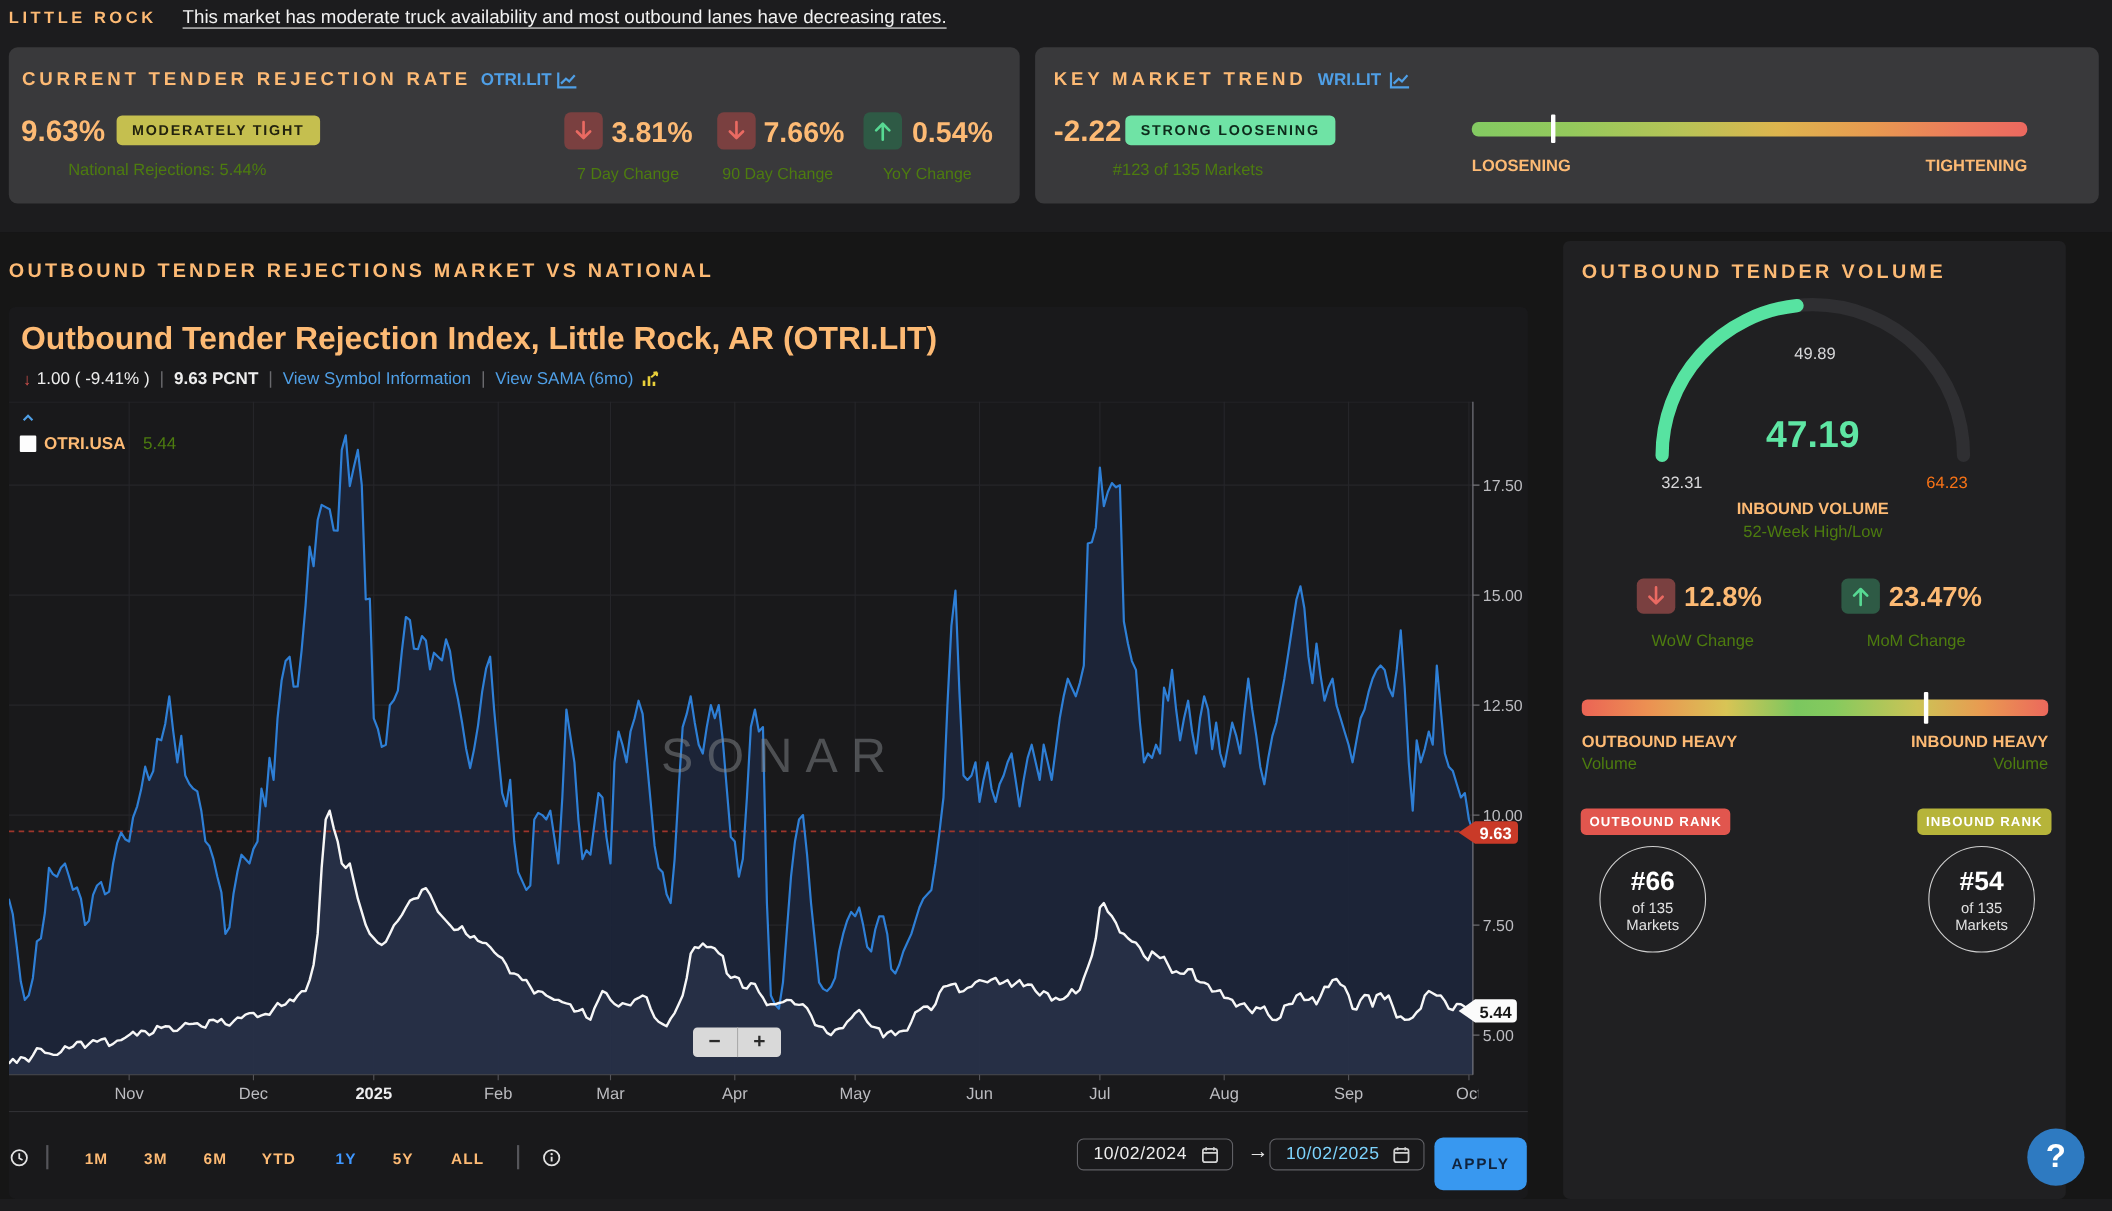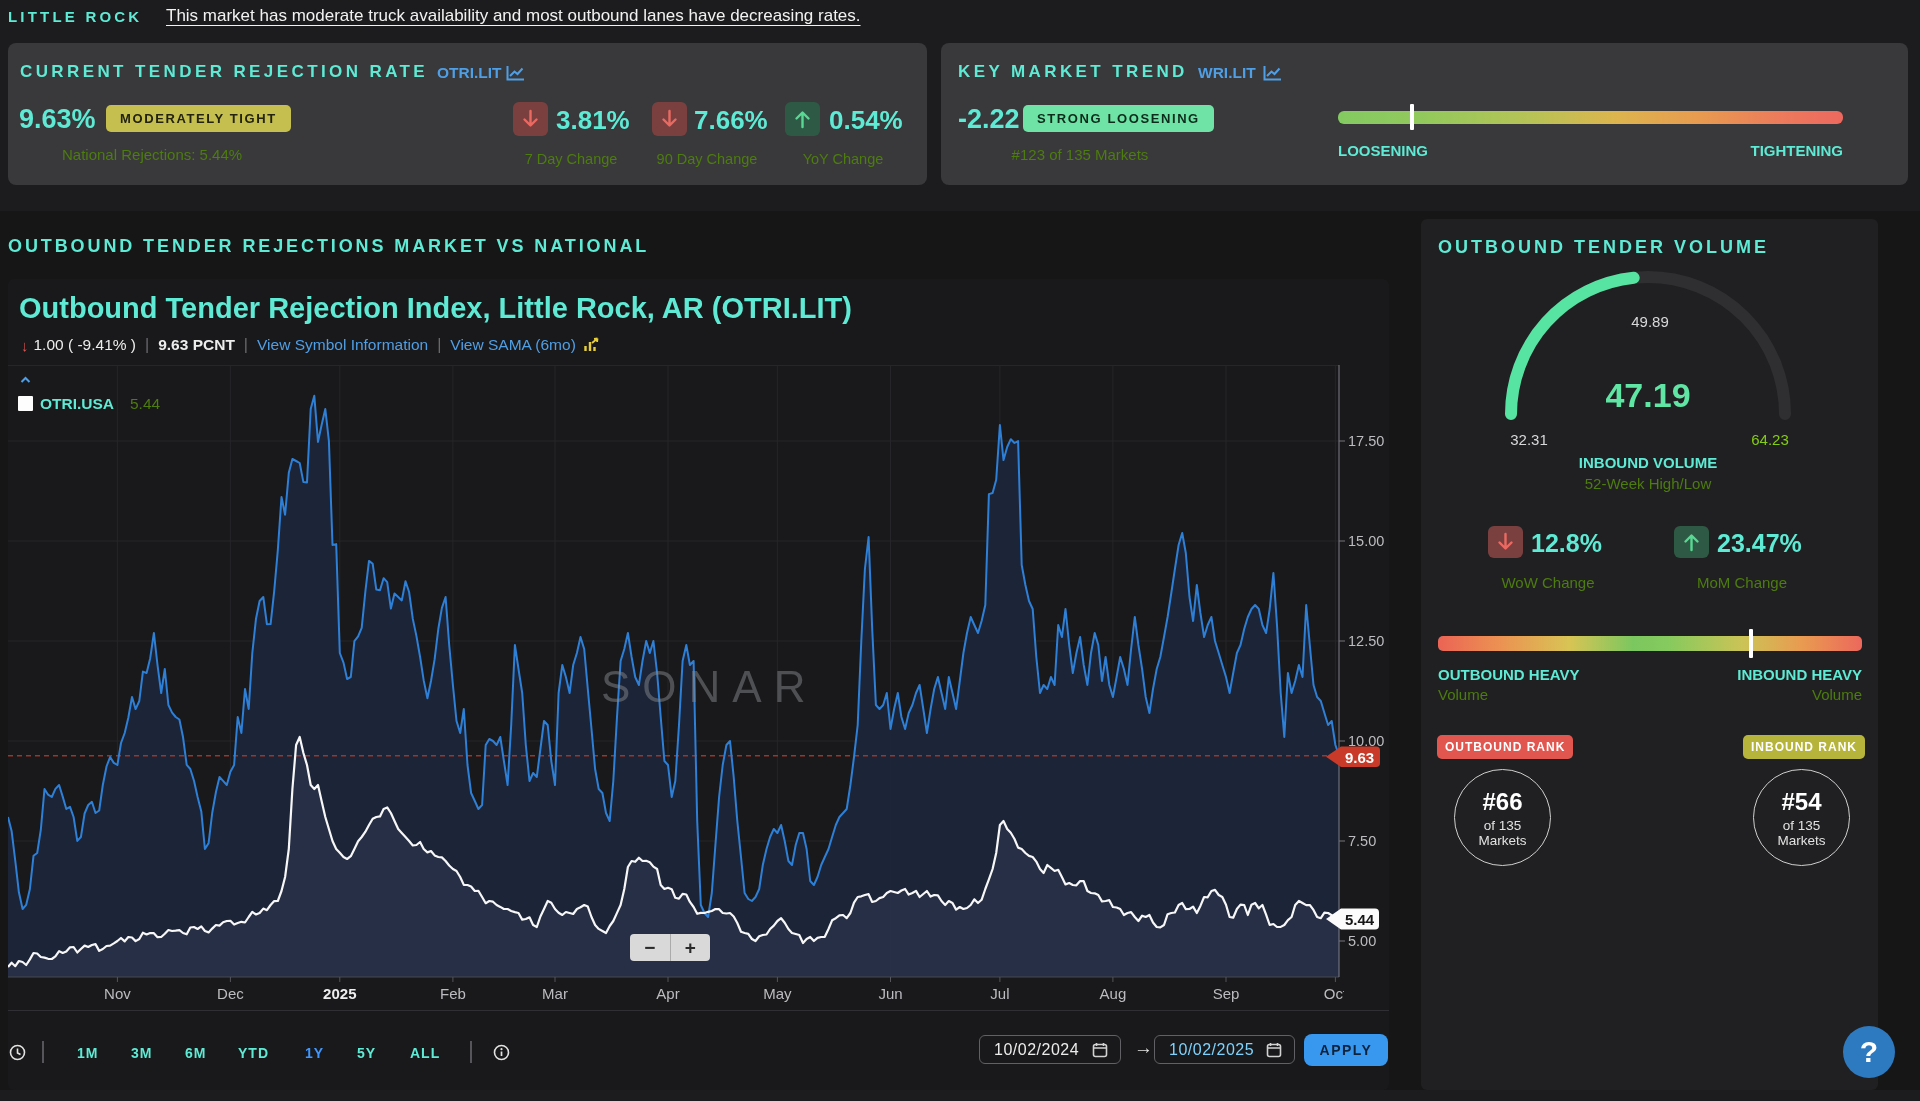--- a/index.html
+++ b/index.html
@@ -1,16 +1,16 @@
 <!DOCTYPE html>
 <html><head><meta charset="utf-8"><title>SONAR</title><style>
 *{margin:0;padding:0;box-sizing:border-box;font-family:"Liberation Sans",sans-serif;}
 body{width:1920px;height:1101px;background:#161616;overflow:hidden;position:relative;}
 .abs{position:absolute;}
-.hd{font-weight:700;color:#5eead4;white-space:nowrap;}
+.hd{font-weight:700;color:#fdba74;white-space:nowrap;}
 .gray{color:#4d7c0f;}
 .blue{color:#4f9fe6;}
 </style></head><body>
 
 <div class="abs" style="left:0;top:1090px;width:1920px;height:11px;background:#1c1c1e"></div>
 <div class="abs" style="left:0;top:0;width:1920px;height:211px;background:#1c1c1e"></div>
 <div class="abs hd" style="left:8px;top:8px;font-size:15px;letter-spacing:3.2px">LITTLE ROCK</div>
 <div class="abs" style="left:166px;top:6px;font-size:17px;color:#f2f2f2;text-decoration:underline;text-underline-offset:4px">This market has moderate truck availability and most outbound lanes have decreasing rates.</div>
 
 <div class="abs" style="left:8px;top:43px;width:919px;height:142px;background:#39393b;border-radius:8px"></div>
@@ -200,36 +200,36 @@
       </svg>
 </div>
 <div class="abs" style="left:1126px;top:758px;color:#e4e4e4;font-size:19px">→</div>
 <div class="abs" style="left:1146px;top:756px;width:141px;height:29px;border:1.5px solid #606065;border-radius:6px;display:flex;align-items:center;justify-content:space-between;padding:0 12px 0 14px">
 <span style="color:#7dd3fc;font-size:16px;letter-spacing:0.5px">10/02/2025</span>
 <svg width="16" height="16" viewBox="0 0 16 16">
         <rect x="1.5" y="2.5" width="13" height="12" rx="2" stroke="#d2d2d2" stroke-width="1.6" fill="none"></rect>
         <path d="M4.5 1 v3 M11.5 1 v3 M1.5 6 h13" stroke="#d2d2d2" stroke-width="1.6"></path>
       </svg>
 </div>
-<div class="abs" style="left:1296px;top:755px;width:84px;height:32px;background:#3898f0;border-radius:8px;display:flex;align-items:center;justify-content:center">
+<div class="abs" style="left:1296px;top:755px;width:84px;height:48px;background:#3898f0;border-radius:8px;display:flex;align-items:center;justify-content:center">
       <span style="font-size:14px;font-weight:700;letter-spacing:1.5px;color:#10233c">APPLY</span>
     </div>
 </div>
 
 <div class="abs" style="left:1421px;top:219px;width:457px;height:871px;background:#202022;border-radius:6px"></div>
 <div class="abs" style="left:1421px;top:219px;width:457px;height:871px">
 <div class="abs hd" style="left:17px;top:18px;font-size:18px;letter-spacing:3px">OUTBOUND TENDER VOLUME</div>
 <svg class="abs" style="left:60px;top:40px" width="334" height="175" viewBox="0 0 334 175">
 <path d="M30 155 A137 137 0 0 1 304 155" stroke="#2f2f32" stroke-width="12" fill="none" stroke-linecap="round"></path>
 <path d="M30 155 A137 137 0 0 1 152.7 18.8" stroke="#57e3a1" stroke-width="12" fill="none" stroke-linecap="round"></path>
 </svg>
 <div class="abs" style="left:229px;top:94px;transform:translateX(-50%);color:#d8d8da;font-size:15px">49.89</div>
 <div class="abs" style="left:227px;top:157px;transform:translateX(-50%);color:#5fe6a4;font-size:34px;font-weight:700">47.19</div>
 <div class="abs" style="left:108px;top:212px;transform:translateX(-50%);color:#d8d8da;font-size:15px">32.31</div>
-<div class="abs" style="left:349px;top:212px;transform:translateX(-50%);color:#84cc16;font-size:15px">64.23</div>
+<div class="abs" style="left:349px;top:212px;transform:translateX(-50%);color:#f97316;font-size:15px">64.23</div>
 <div class="abs hd" style="left:227px;top:235px;transform:translateX(-50%);font-size:15px">INBOUND VOLUME</div>
 <div class="abs gray" style="left:227px;top:256px;transform:translateX(-50%);font-size:15px">52-Week High/Low</div>
 
 <div class="abs" style="left:67px;top:307px;width:35px;height:32px;background:#7a4040;border-radius:6px"></div>
 <svg class="abs" style="left:75px;top:313px" width="19" height="20" viewBox="0 0 19 20">
       <path d="M9.5 2 V16 M3.5 10.5 L9.5 16.5 L15.5 10.5" stroke="#ea6a62" stroke-width="2.4" fill="none" stroke-linecap="round" stroke-linejoin="round"></path>
     </svg>
 <div class="abs hd" style="left:110px;top:310px;font-size:25px">12.8%</div>
 <div class="abs gray" style="left:127px;top:355px;font-size:15px;transform:translateX(-50%)">WoW Change</div>
 <div class="abs" style="left:253px;top:307px;width:35px;height:32px;background:#2e5a45;border-radius:6px"></div>

